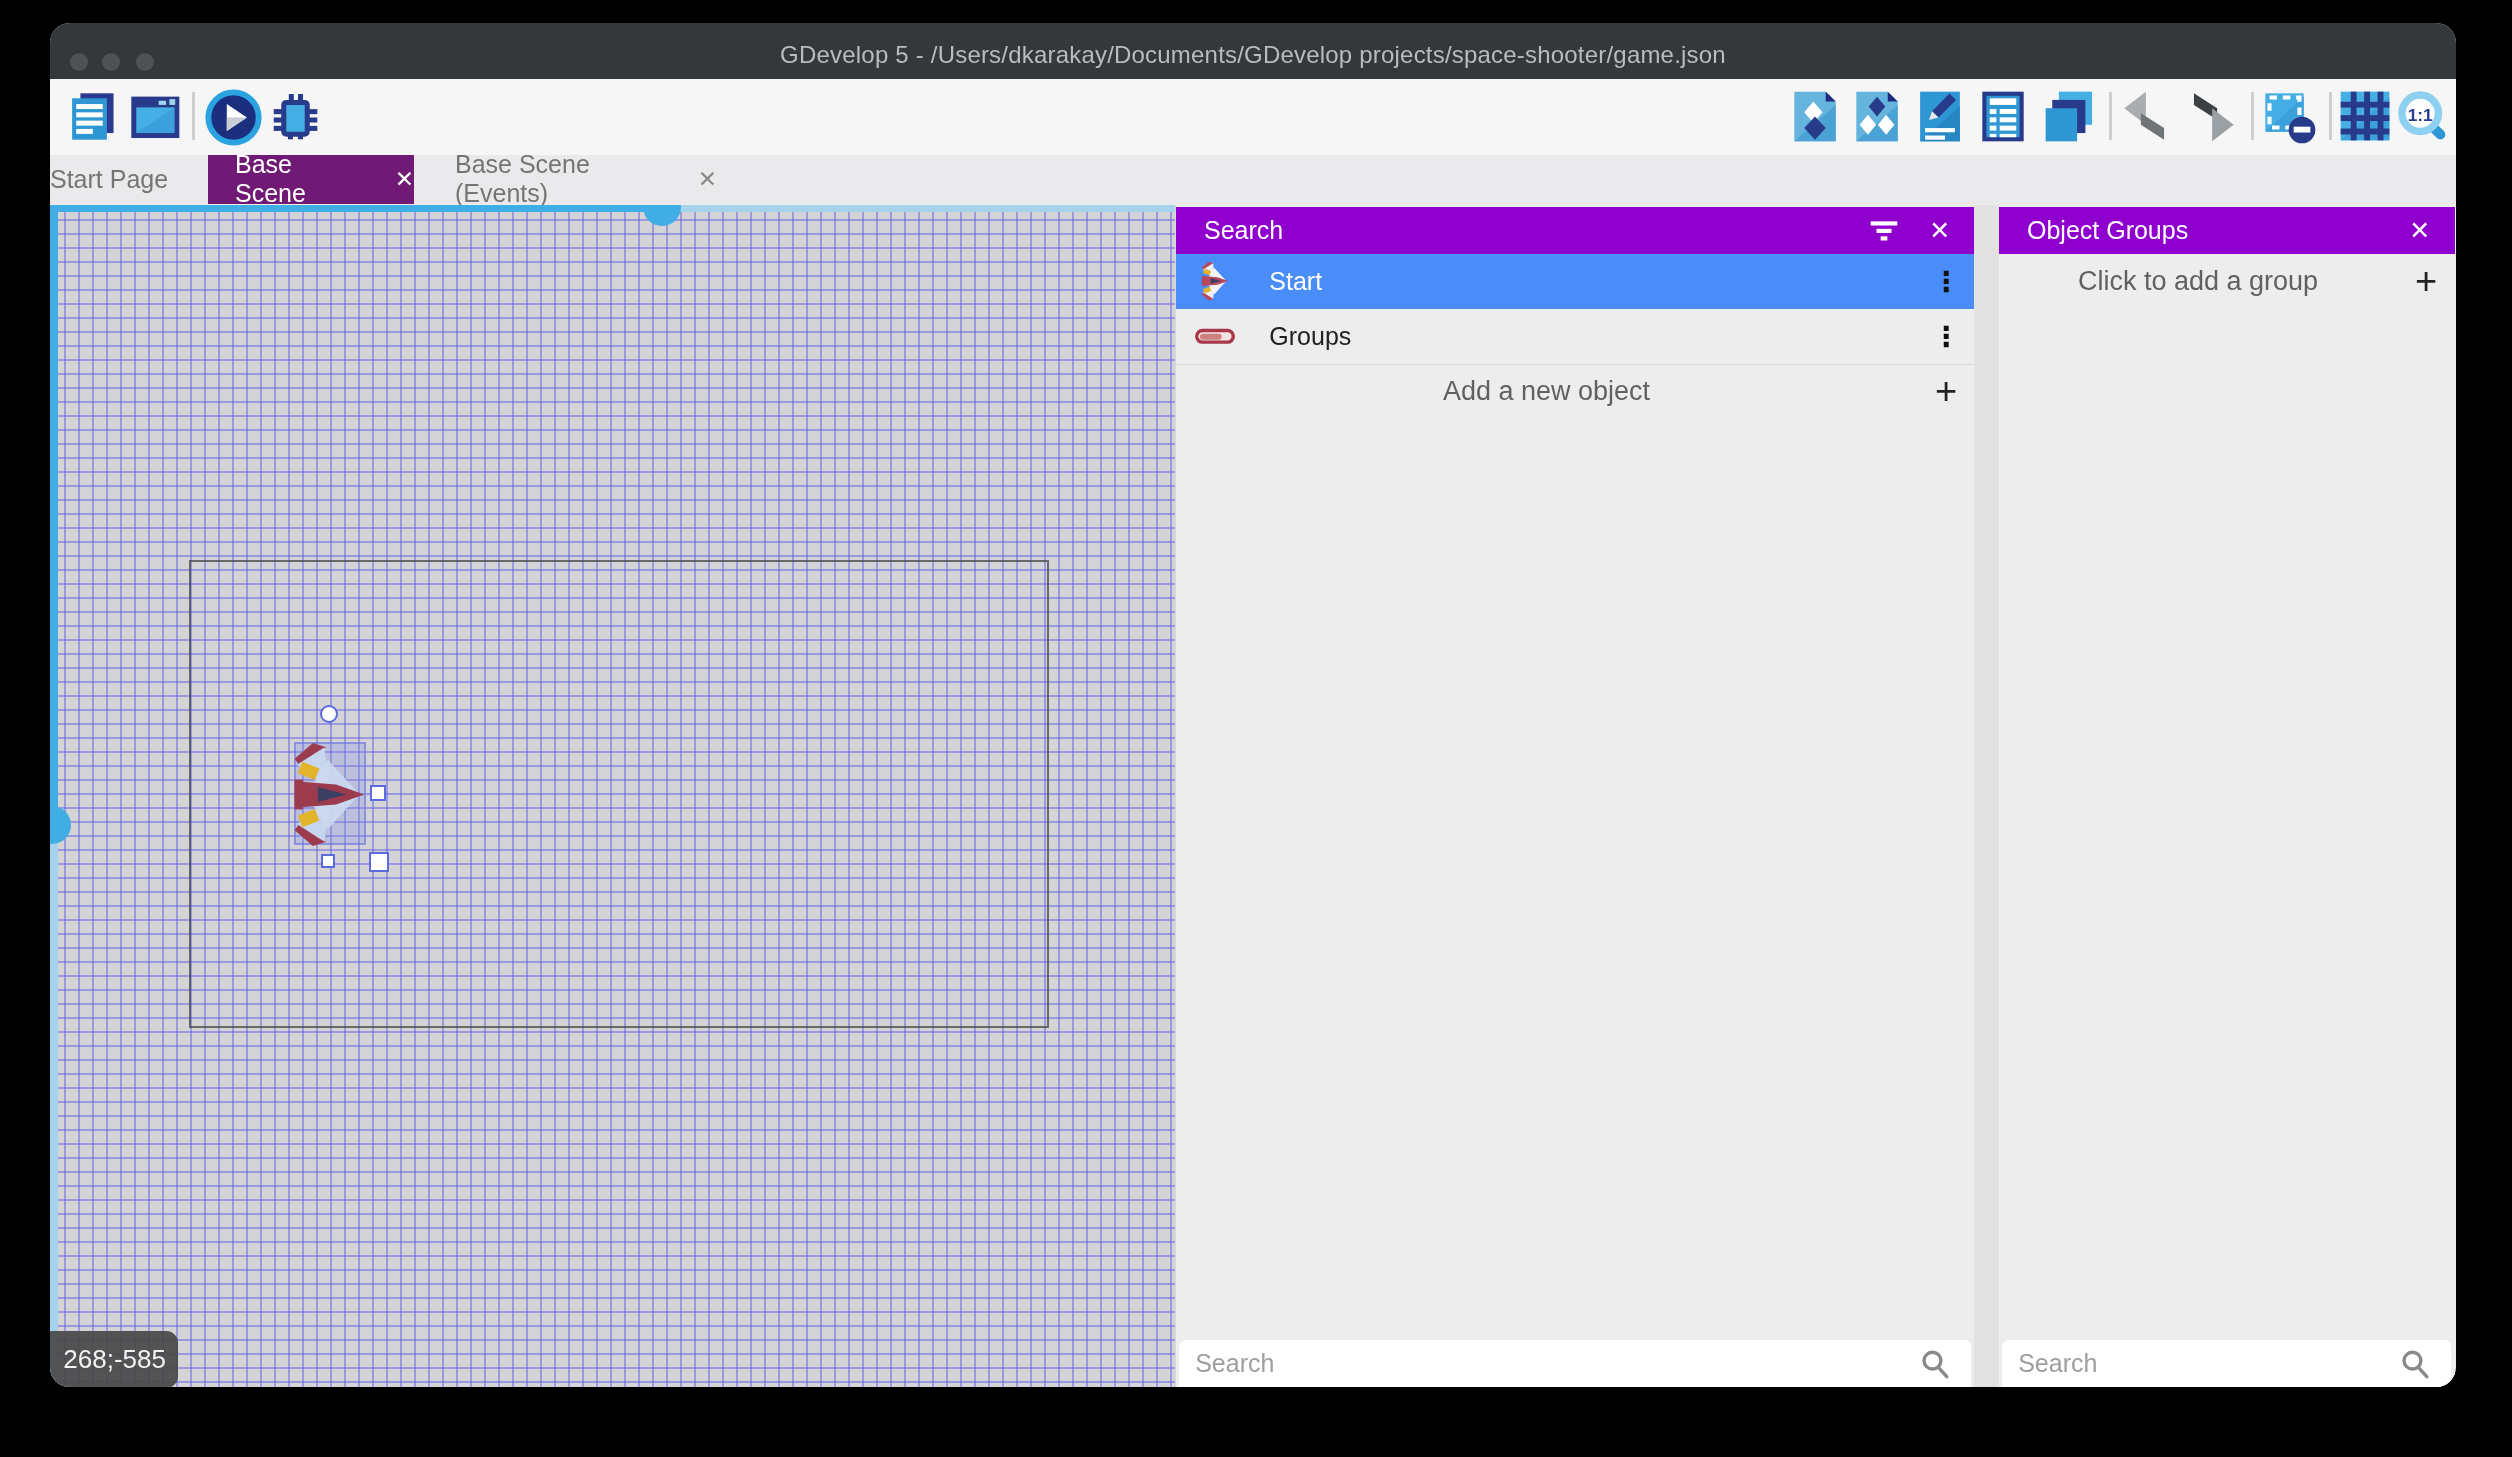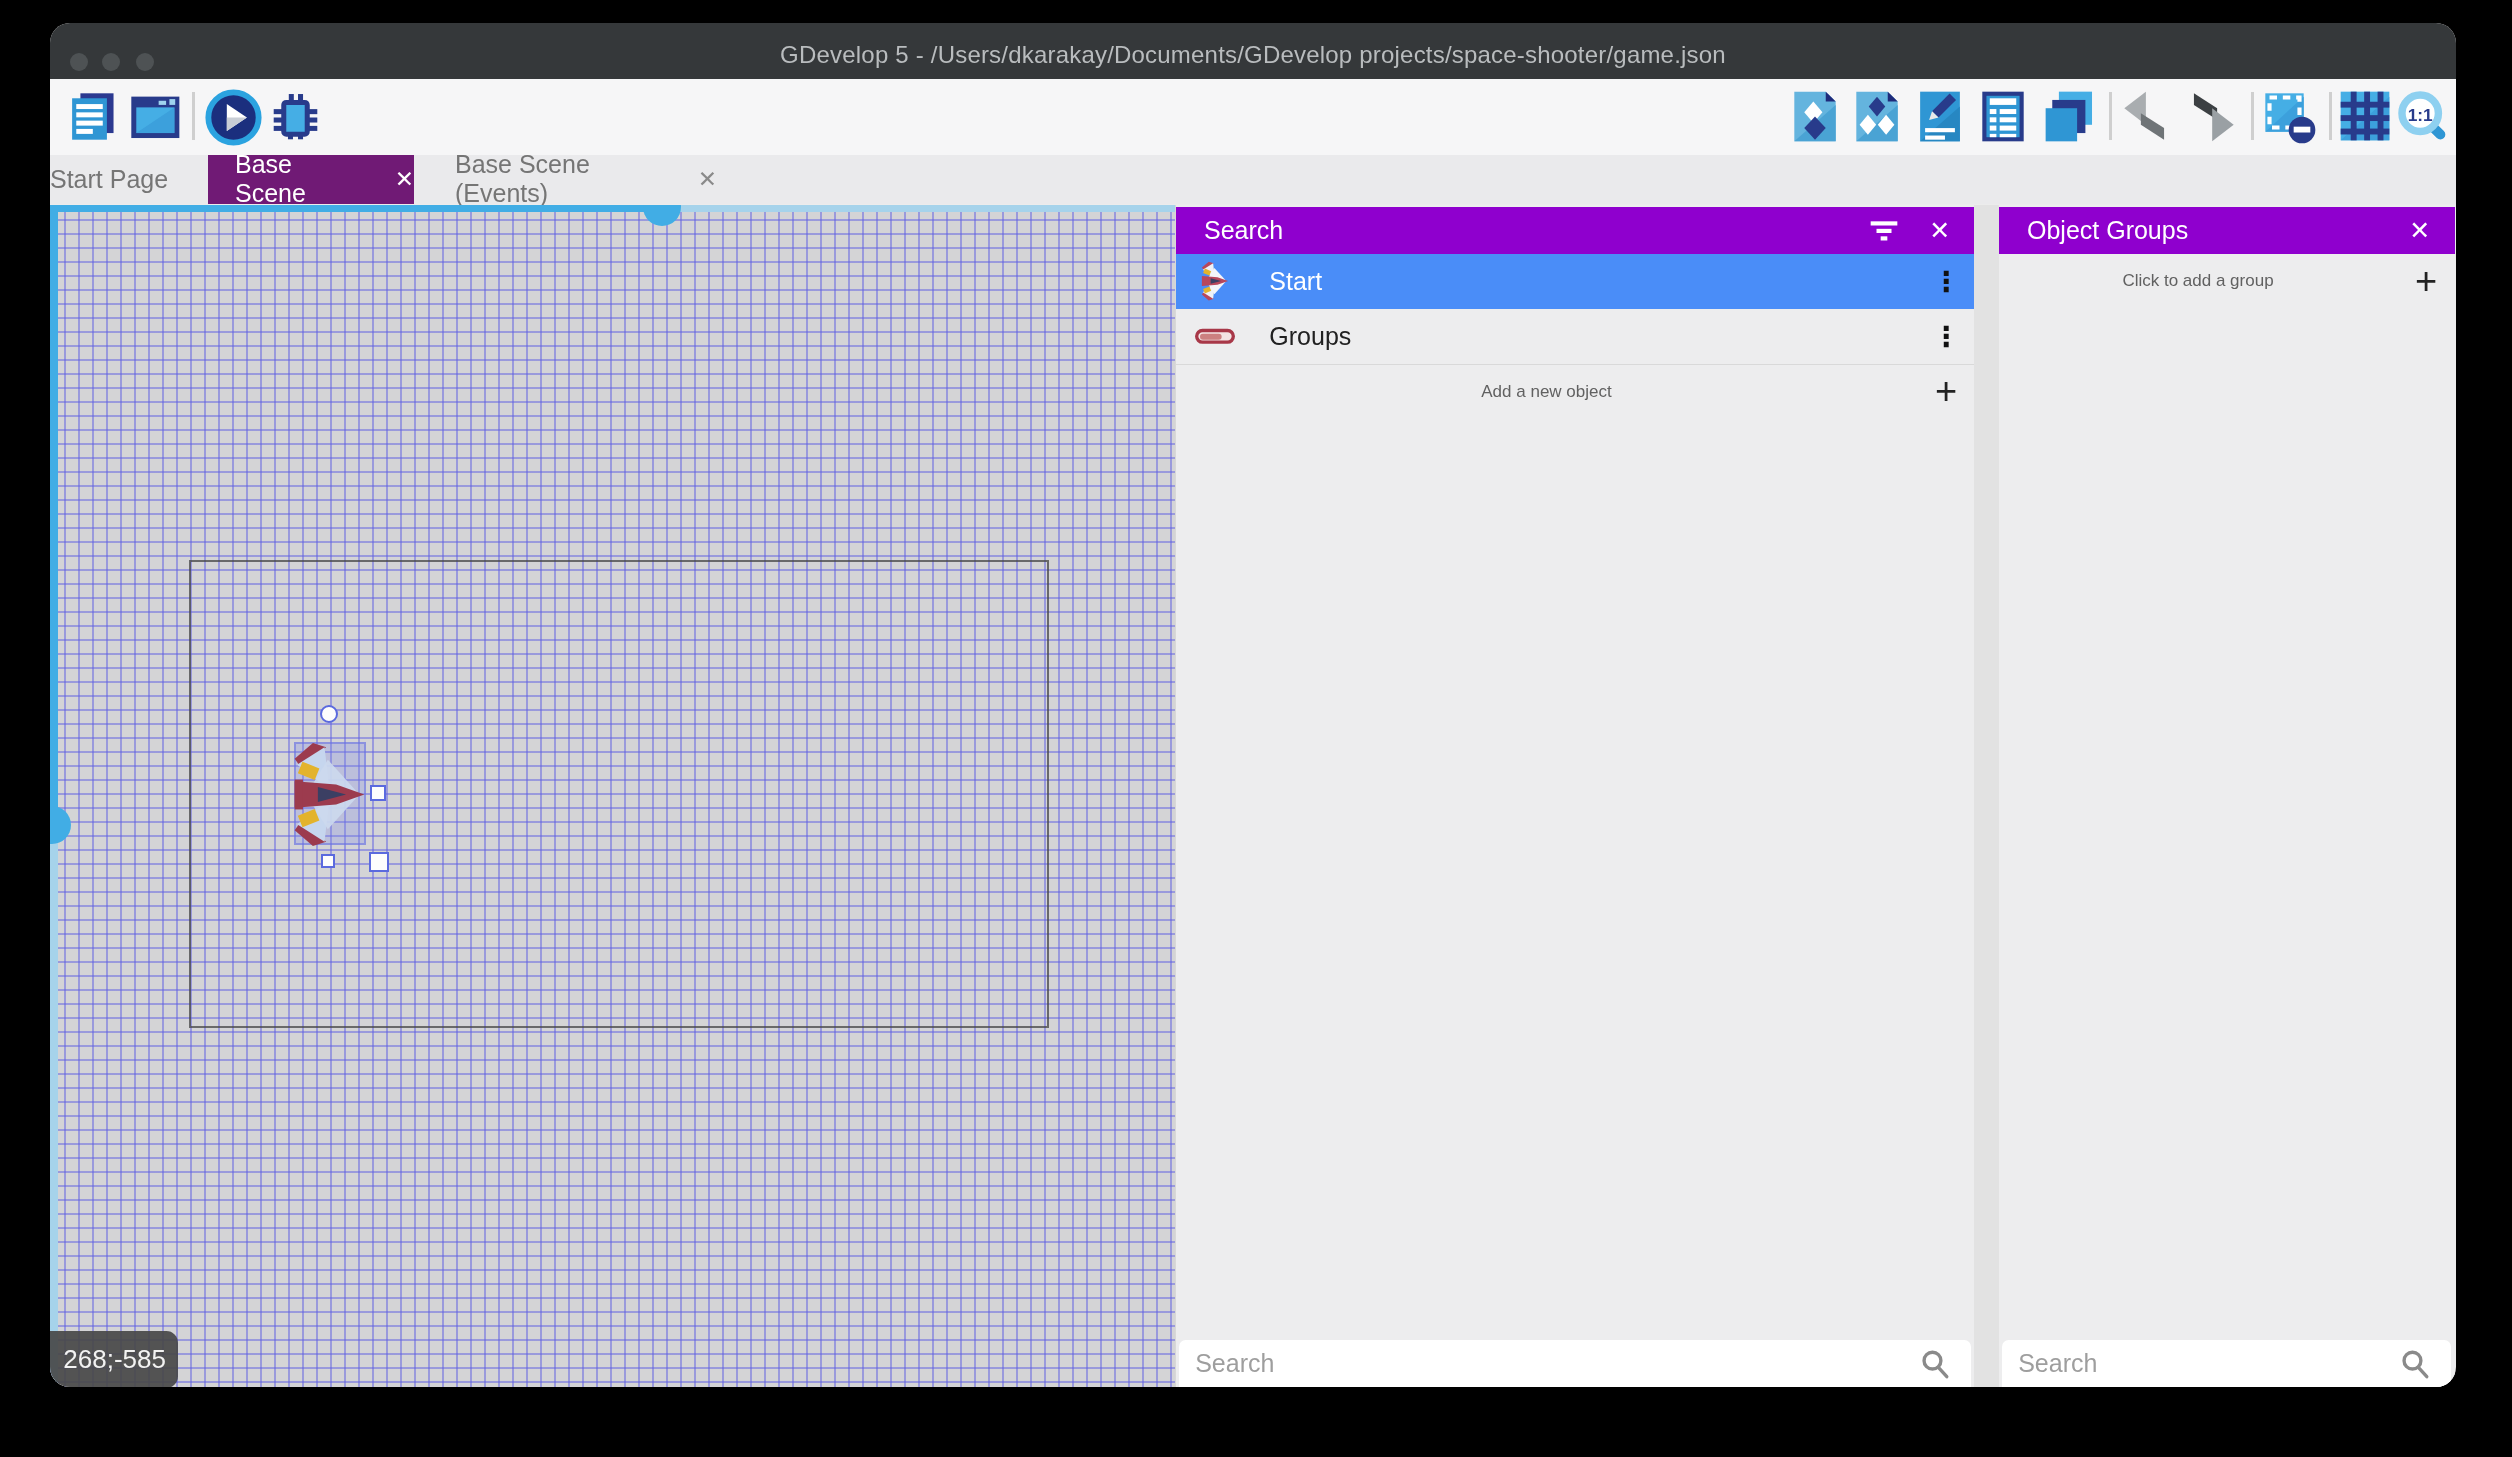--- a/index.html
+++ b/index.html
@@ -72,21 +72,21 @@
   .ph-icon { width:47px; text-align:center; color:#fff; font-size:25px; }
 
   .obj-row { position:absolute; left:0; right:0; height:55px; display:flex; align-items:center; font-size:25px; color:#212121; }
   .row-player { top:49px; background:#4a8df8; color:#fff; }
   .row-bullet { top:104px; }
   .row-thumb { width:42px; margin-left:18.3px; display:flex; justify-content:center; }
   .row-label { margin-left:33px; flex:1; }
   .dots { width:58px; text-align:center; font-size:28px; color:#111; letter-spacing:0; font-weight:bold; }
   .row-divider { position:absolute; left:0; right:0; top:159px; height:1.7px; background:#d9d9d9; }
   .add-row { position:absolute; left:0; right:0; top:161px; height:52px; display:flex; align-items:center; }
-  .add-label { flex:1; text-align:center; font-size:17px; color:#616161; }
+  .add-label { flex:1; text-align:center; font-size:27px; color:#616161; }
   .plus { width:58px; text-align:center; font-size:38px; color:#222; font-weight:300; }
   .group-add-row { position:absolute; left:0; right:0; top:49px; height:55px; display:flex; align-items:center; }
 
   .searchbar { position:absolute; left:2.5px; right:4.2px; bottom:0; height:48px; background:#fff;
                border-radius:6.7px 6.7px 0 0; display:flex; align-items:center; }
   .searchbar input { flex:1; border:none; outline:none; font-size:25px; color:#444;
                      padding-left:16.7px; background:transparent; font-family:"Liberation Sans","DejaVu Sans",sans-serif; }
   .searchbar input::placeholder { color:#9e9e9e; opacity:1; }
   .mag { width:52px; }
 

